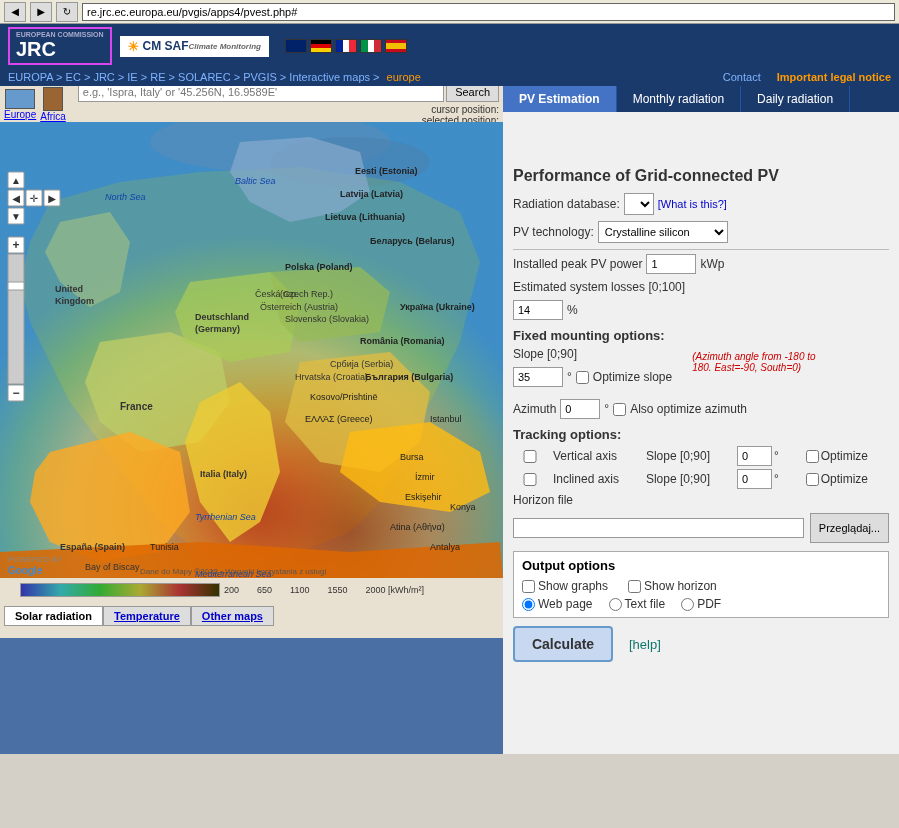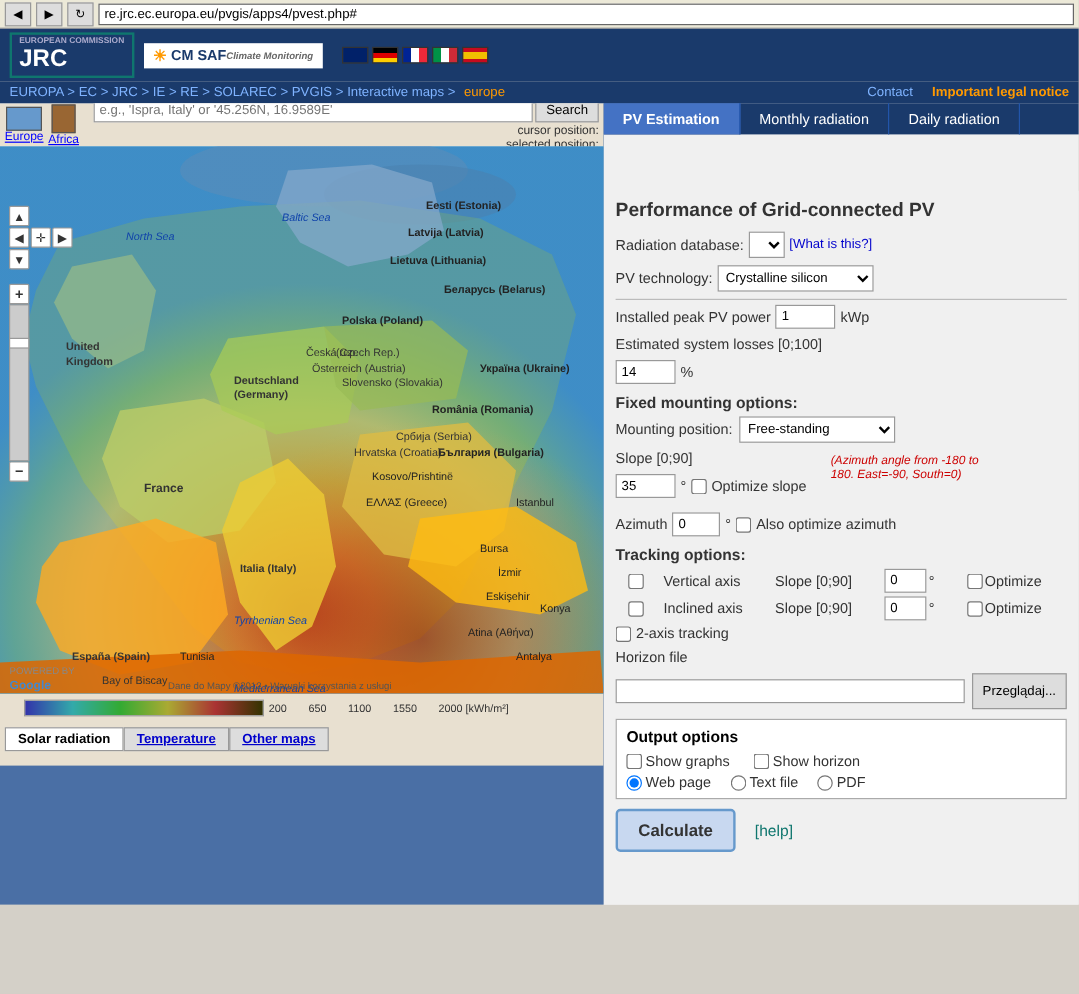--- a/index.html
+++ b/index.html
@@ -29,21 +29,21 @@
       display: flex;
       align-items: center;
       padding: 4px 8px;
       height: 44px;
     }
     .logo-jrc {
       background: #1a3a6b;
       color: white;
       font-weight: bold;
       font-size: 18px;
-      border: 2px solid #0f766e;
+      border: 2px solid #d946ef;
       padding: 2px 6px;
       margin-right: 8px;
     }
     .logo-jrc span { font-size: 9px; display: block; color: #aac; }
     .logo-cmsaf {
       background: white;
       padding: 3px 8px;
       margin-right: 16px;
       display: flex; align-items: center;
       font-weight: bold; font-size: 12px; color: #1a3a6b;
@@ -583,27 +583,20 @@
       <div class="form-row">
         <span class="form-label">Estimated system losses [0;100]</span>
       </div>
       <div class="form-row">
         <input class="form-input" type="text" value="14" style="">
         <span class="form-unit">%</span>
       </div>
 
       <div class="section-title">Fixed mounting options:</div>
 
-      <div class="mounting-row">
-        <span class="form-label">Mounting position:</span>
-        <select class="form-select" style="width:130px;">
-          <option>Free-standing</option>
-          <option>Building-integrated</option>
-        </select>
-      </div>
 
       <div style="display:flex; gap:20px; align-items:flex-start; margin-bottom:6px;">
         <div>
           <div class="form-row">
             <span class="form-label">Slope [0;90]</span>
           </div>
           <div class="form-row">
             <input class="form-input" type="text" value="35" style="">
             <span class="form-unit">°</span>
             <input type="checkbox" style="">
@@ -642,24 +635,20 @@
         <span style="display:flex;align-items:center;gap:2px;">
           <input class="form-input" style="width: 35px;" type="text" value="0">
           <span class="form-unit">°</span>
         </span>
         <span style="display:flex;align-items:center;gap:2px;">
           <input type="checkbox" style="">
           <span class="checkbox-label">Optimize</span>
         </span>
       </div>
 
-      <div class="form-row">
-        <input type="checkbox" style="">
-        <span class="checkbox-label">2-axis tracking</span>
-      </div>
 
       <div class="form-row">
         <span class="form-label">Horizon file</span>
       </div>
       <div class="horizon-row">
         <input class="horizon-input" type="text" style="width: 120px;">
         <button class="browse-btn">Przeglądaj...</button>
       </div>
 
       <div class="output-section">

